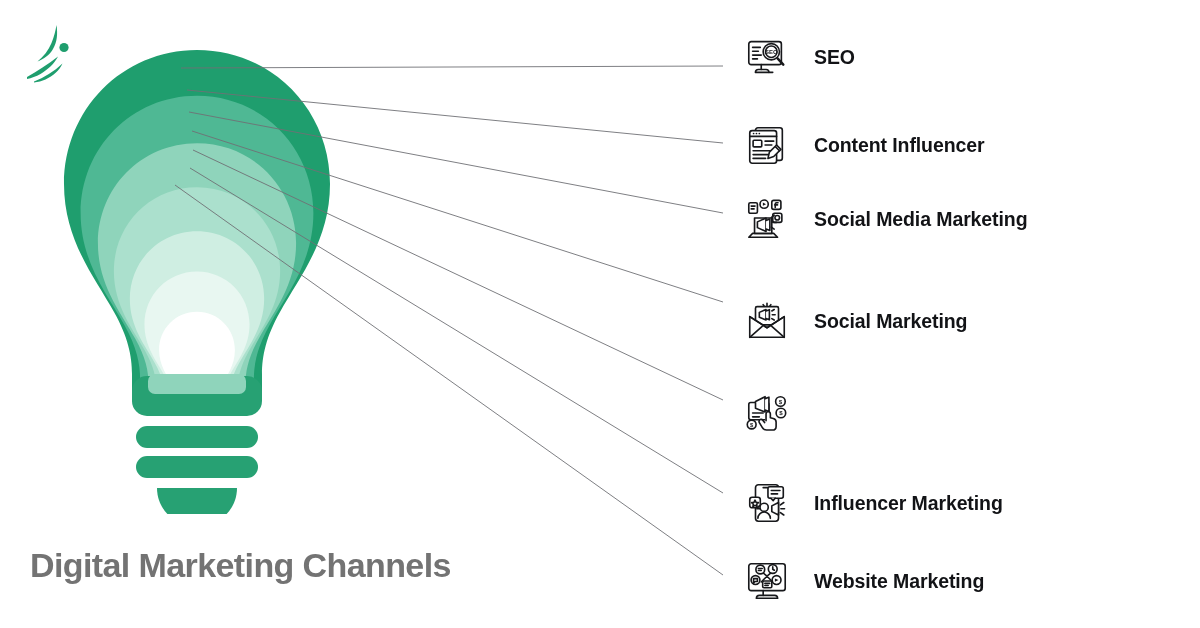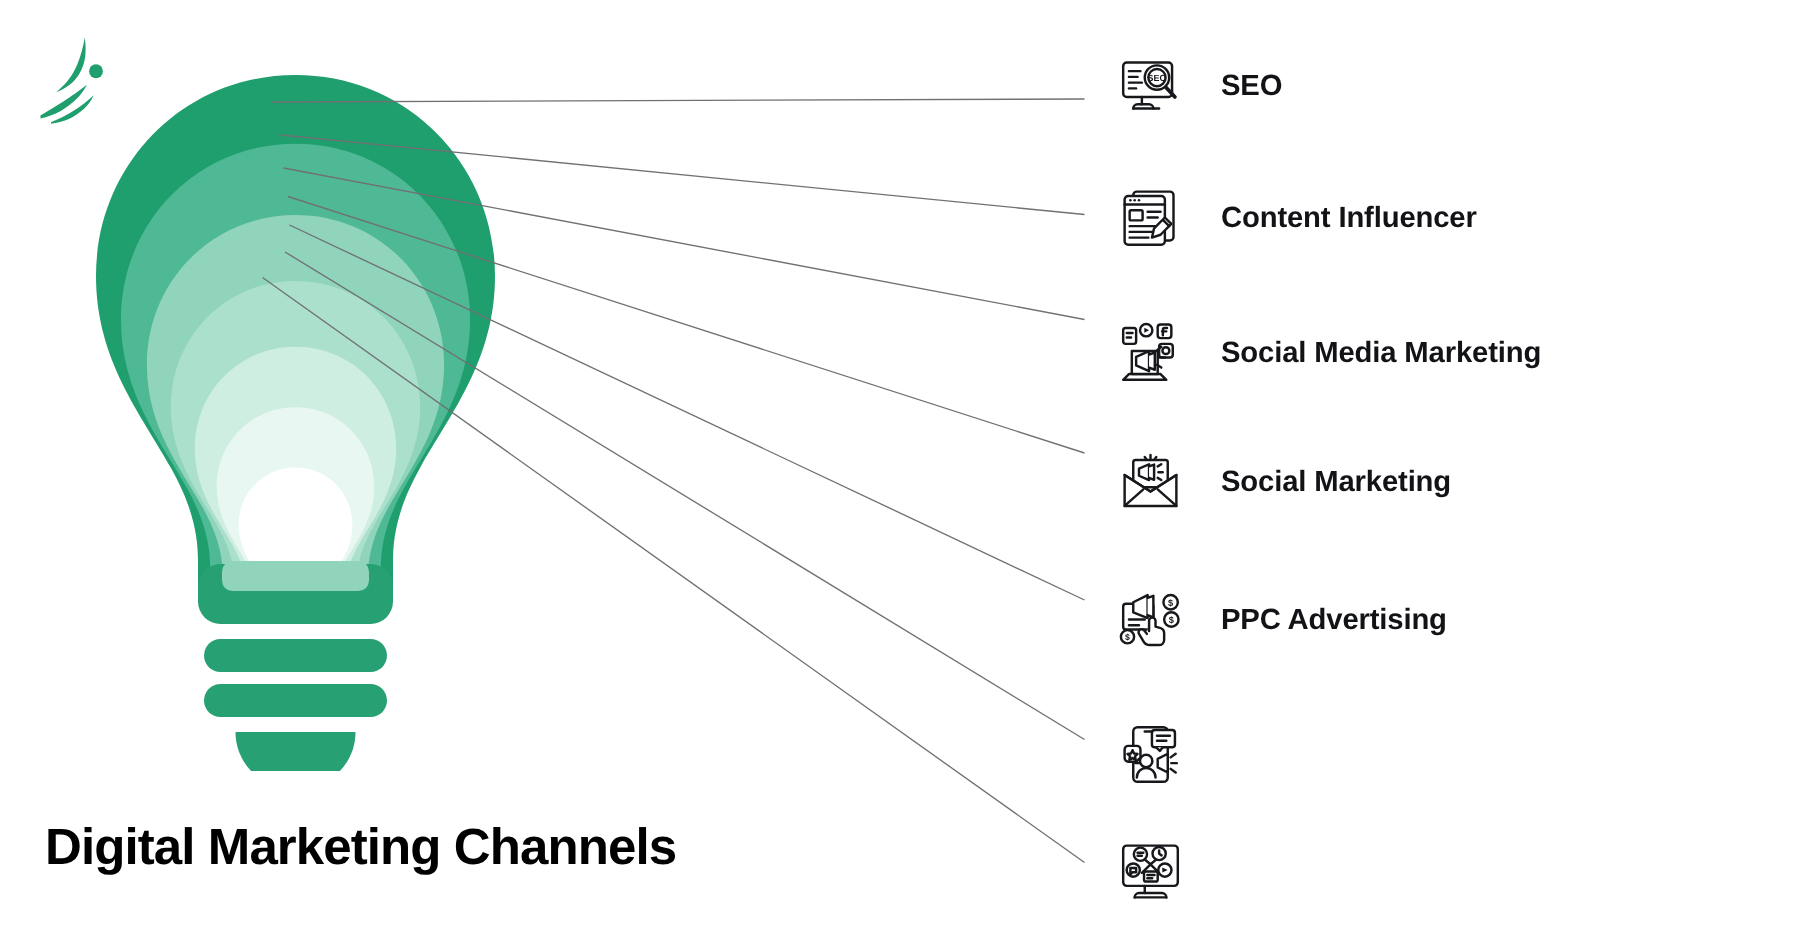--- a/index.html
+++ b/index.html
@@ -68,21 +68,21 @@
     font-family:"Liberation Sans", sans-serif;
   }
 
   
   .title{
     position:absolute;
     left:30px;top:546px;
     font-size:34px;
     font-weight:700;
     letter-spacing:-0.6px;
-    color:#000000;
+    color:#737373;
     white-space:nowrap;
     font-family:"Liberation Sans", sans-serif;
   }
 </style>
 </head>
 <body>
 
 <div id="canvas">
 
   <div class="logo">
@@ -194,21 +194,21 @@
           <rect x="9.5" y="19" width="9" height="7" rx="1"></rect>
           <path d="M22 20h9M22 24h7"></path>
           <path d="M9.5 30h20M9.5 34h20M9.5 38h13"></path>
           <path d="M31 36 L38.5 28.5 L34 24 L26.5 31.5 L25 38 Z" fill="#ffffff"></path>
           <path d="M33 26 L37 30"></path>
         </svg>
       </span>
       <span class="lbl">Content Influencer</span>
     </div>
 
-    <div class="item" style="top:208px">
+    <div class="item" style="top:192px">
       <span class="ico">
         <svg width="46" height="46" viewBox="0 0 48 48" fill="none" stroke="#17181b" stroke-width="1.7" stroke-linecap="round" stroke-linejoin="round">
           <rect x="5" y="7" width="9" height="11" rx="1.6"></rect>
           <path d="M7.5 10.5h4M7.5 13.5h3"></path>
           <circle cx="21" cy="8.5" r="4.3"></circle>
           <path d="M19.7 6.8 L23 8.5 L19.7 10.2 Z" fill="#17181b" stroke="none"></path>
           <rect x="29" y="4.5" width="9.5" height="9.5" rx="2"></rect>
           <path d="M35.5 7h-1.6c-.8 0-1.3.5-1.3 1.3V12M32 9.3h3"></path>
           <rect x="30" y="18" width="9.5" height="9.5" rx="2"></rect>
           <circle cx="34.7" cy="22.7" r="2.4"></circle>
@@ -253,41 +253,41 @@
           <text x="8" y="38.5" font-size="6" font-weight="700" text-anchor="middle" fill="#17181b" stroke="none" font-family="'Liberation Sans',sans-serif">$</text>
           <path d="M23 25 L23 32 M23 25c0-1.3 1-2.3 2.2-2.3
                    C26.5 22.7 27.5 23.7 27.5 25 L27.5 29
                    L30.5 29.8 C32.5 30.3 33.5 31.5 33.5 33.5
                    L33.5 38 C33.5 40.2 32 41.8 29.7 41.8
                    L23.5 41.8 C21.5 41.8 20 40.8 19 39
                    L16 34 C15.3 32.8 15.8 31.4 17 30.9
                    C18 30.5 19.1 30.9 19.8 31.8 L21.5 34" fill="#ffffff"></path>
         </svg>
       </span>
-      <span class="lbl">PPC Advertising</span>
     </div>
 
     <div class="item" style="top:476px">
       <span class="ico">
         <svg width="46" height="46" viewBox="0 0 48 48" fill="none" stroke="#17181b" stroke-width="1.7" stroke-linecap="round" stroke-linejoin="round">
           <rect x="12" y="5" width="24" height="38" rx="3" fill="#ffffff"></rect>
           <path d="M20 8h8"></path>
           <rect x="25" y="7" width="16" height="12" rx="2" fill="#ffffff"></rect>
           <path d="M28.5 11h9M28.5 14.5h6.5"></path>
           <path d="M28 19 L30.5 21.5 L32.5 19" fill="#ffffff"></path>
           <rect x="6" y="18" width="11" height="11" rx="2.5" fill="#ffffff"></rect>
           <path d="M11.5 21 L12.6 23.3 L15 23.6 L13.2 25.3 L13.7 27.7
                    L11.5 26.5 L9.3 27.7 L9.8 25.3 L8 23.6 L10.4 23.3 Z" fill="#ffffff"></path>
           <path d="M16 27 L13.5 30 L17 30" fill="#ffffff"></path>
           <circle cx="21" cy="28.5" r="4.3" fill="#ffffff"></circle>
           <path d="M14.5 40c0-3.8 3-6.6 6.5-6.6s6.5 2.8 6.5 6.6" fill="#ffffff"></path>
           <path d="M29 27 L29 33 L36 36.5 L36 23.5 Z" fill="#ffffff"></path>
           <path d="M38 26 L41.5 23.5M38.5 30h3.8M38 34 L41.5 36.5"></path>
         </svg>
       </span>
+      <span class="lbl">Influencer Marketing</span>
     </div>
 
     <div class="item" style="top:554px">
       <span class="ico">
         <svg width="46" height="46" viewBox="0 0 48 48" fill="none" stroke="#17181b" stroke-width="1.7" stroke-linecap="round" stroke-linejoin="round">
           <rect x="5" y="6" width="38" height="28" rx="2.5" fill="#ffffff"></rect>
           <path d="M20 34v5M13 42h22"></path>
           <path d="M13 42c0-1.7 1.4-3 3-3h16c1.7 0 3 1.3 3 3"></path>
           <path d="M18 14 L24 19 L30 14M18 25 L24 19 L30 25"></path>
           <circle cx="17" cy="12" r="4.6" fill="#ffffff"></circle>
@@ -295,19 +295,20 @@
           <circle cx="30" cy="11.5" r="4.6" fill="#ffffff"></circle>
           <path d="M30 9.3v2.4l1.7 1.1"></path>
           <circle cx="12" cy="23" r="4.6" fill="#ffffff"></circle>
           <path d="M10 21.5h4v3h-2.4L10 26z" fill="#ffffff"></path>
           <circle cx="34" cy="23" r="4.6" fill="#ffffff"></circle>
           <path d="M32.2 21.3 L36 23 L32.2 24.7 Z" fill="#17181b" stroke="none"></path>
           <rect x="19.5" y="24" width="9.5" height="7" rx="1.3" fill="#ffffff"></rect>
           <path d="M21.8 26.5h5M21.8 28.7h3.4"></path>
         </svg>
       </span>
+      <span class="lbl">Website Marketing</span>
     </div>
 
   </div>
 
   <div class="title">Digital Marketing Channels</div>
 
 </div>
 
 </body></html>

